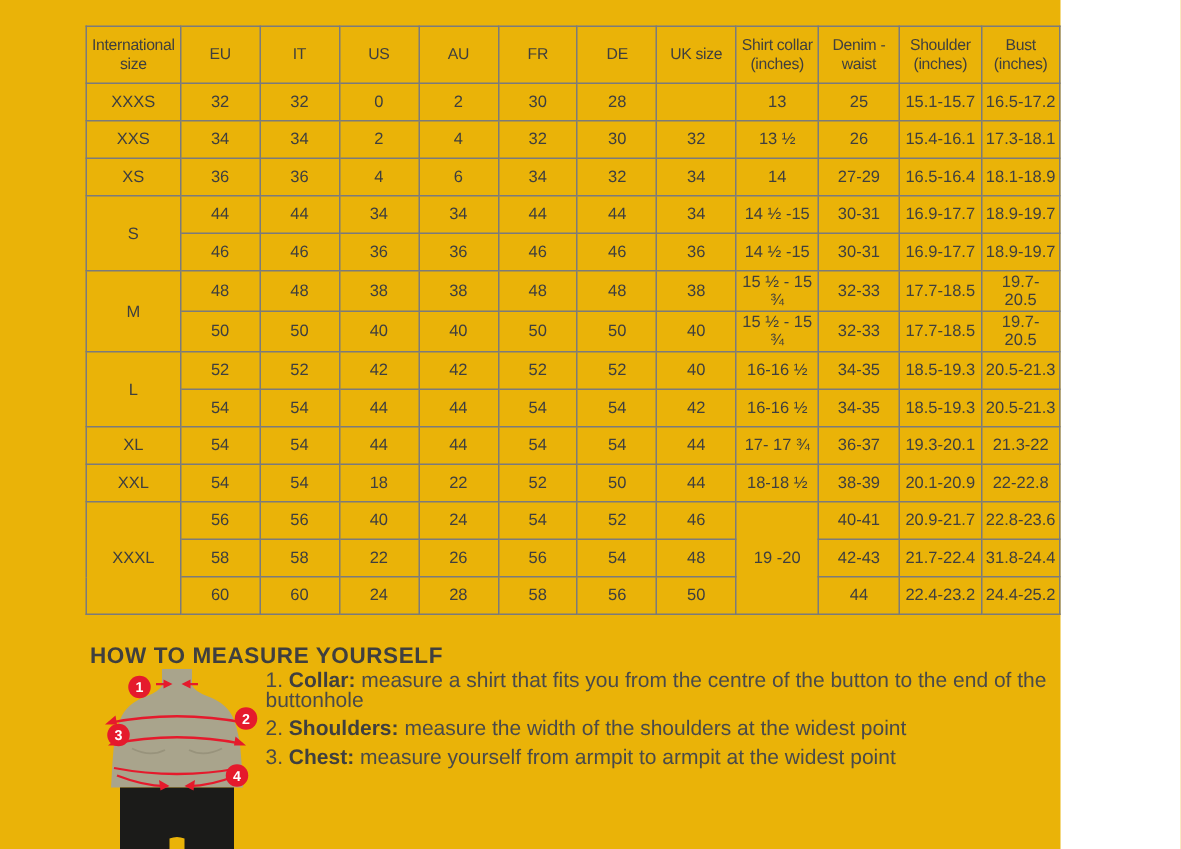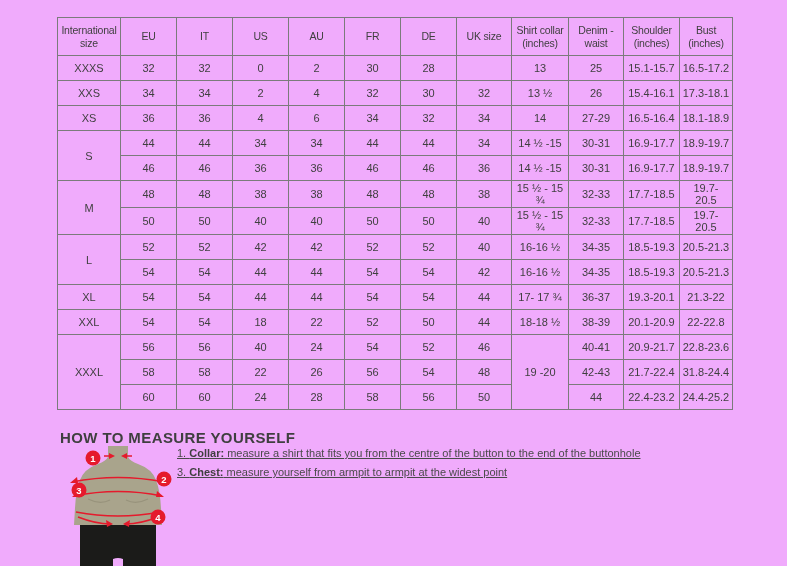--- a/index.html
+++ b/index.html
@@ -1,33 +1,33 @@
 <!DOCTYPE html>
 <html style="--accent: #e51a2c; --mannequin: #a9a48c; --mannequin_shade: #98937c; --pants: #1b1b19; --border: #7b7b7b; --text: #3f3f3f; --text2: #4a4a4a;"><head>
 <meta charset="utf-8">
 <style>
   * { margin:0; padding:0; box-sizing:border-box; }
   html,body { width:787px; height:566px; background:#ffffff; overflow:hidden;
               font-family:"Liberation Sans", sans-serif; }
-  #page { position:relative; width:787px; height:566px; background:#f0abfc; }
+  #page { position:relative; width:707px; height:566px; background:#eab308; }
 
   
   .table-wrap { position:absolute; left:57px; top:17px; }
   table { border-collapse:collapse; table-layout:fixed; }
   th, td { border:1px solid var(--border,#7b7b7b); text-align:center; vertical-align:middle;
            color:var(--text,#3f3f3f); font-weight:400; padding:1px 2px; }
   th { height:38px; font-size:10.5px; letter-spacing:-0.2px; line-height:1.2; }
   td { height:25px; font-size:11px; }
 
   
   .howto-title { position:absolute; left:60px; top:429px; font-size:15px; font-weight:700;
                  color:var(--text,#3f3f3f); letter-spacing:0.4px; }
   .figure-wrap { position:absolute; left:57px; top:446px; width:122px; height:122px; }
   .steps { position:absolute; left:177px; top:447px; list-style:none; }
-  .steps li { font-size:11px; color:var(--text2,#4a4a4a); margin-bottom:6.5px; line-height:12.5px;text-decoration:underline; }
+  .steps li { font-size:14px; color:var(--text2,#4a4a4a); margin-bottom:6.5px; line-height:12.5px; }
   .steps li b { font-weight:700; color:var(--text,#3f3f3f); }
 </style>
 </head>
 <body>
 
 <div id="page">
 
   <div class="table-wrap">
     <table>
       <colgroup>
@@ -292,16 +292,17 @@
         <circle cx="22" cy="44" r="7.5" fill="var(--accent,#e51a2c)"></circle>
         <text x="22" y="47.5" fill="#ffffff">3</text>
         <circle cx="101" cy="71" r="7.5" fill="var(--accent,#e51a2c)"></circle>
         <text x="101" y="74.5" fill="#ffffff">4</text>
       </g>
     </svg>
   </div>
 
   <ul class="steps">
       <li>1. <b>Collar:</b> measure a shirt that fits you from the centre of the button to the end of the buttonhole</li>
+      <li>2. <b>Shoulders:</b> measure the width of the shoulders at the widest point</li>
       <li>3. <b>Chest:</b> measure yourself from armpit to armpit at the widest point</li>
     </ul>
 
 </div>
 
 </body></html>

